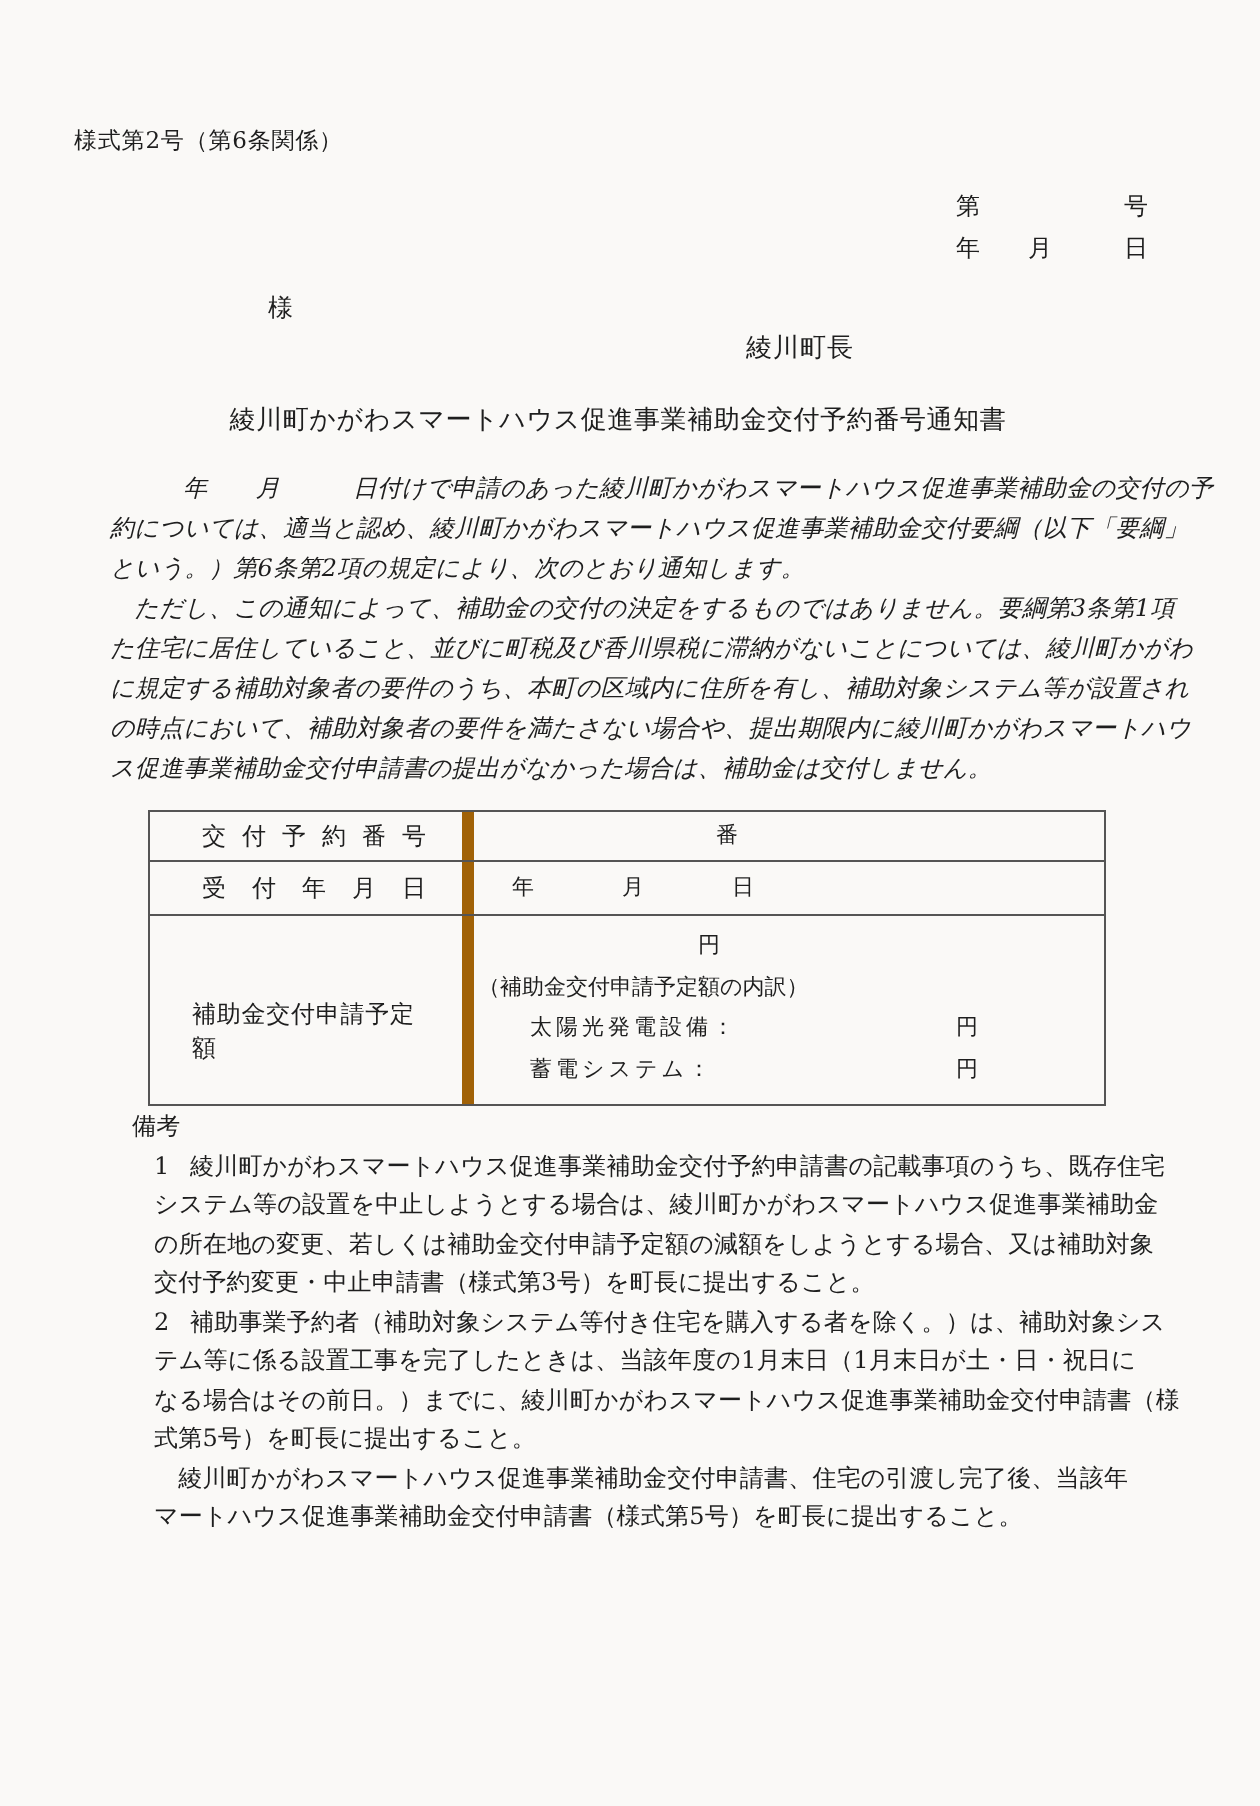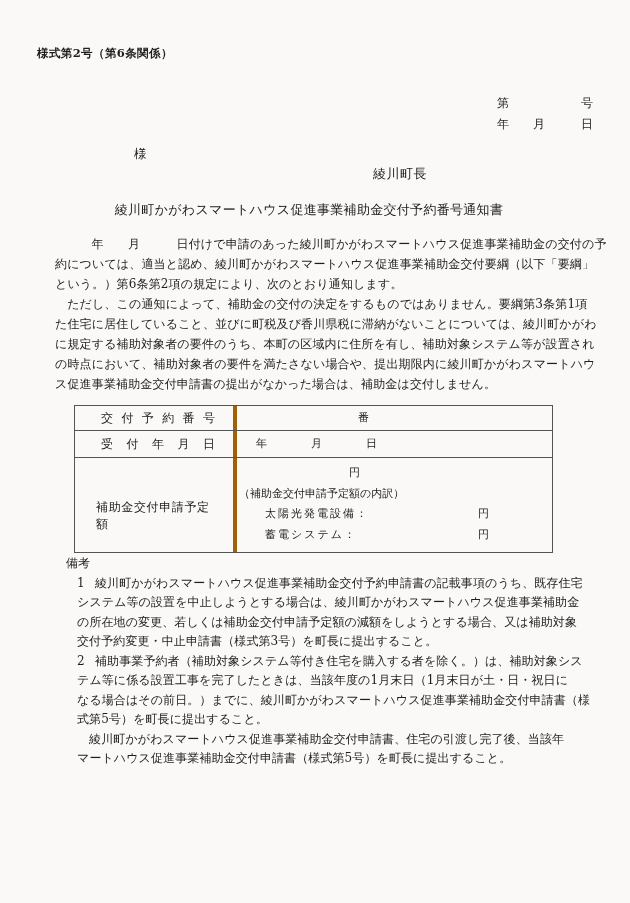--- a/index.html
+++ b/index.html
@@ -2,36 +2,36 @@
 <html><head>
 <meta charset="utf-8">
 <style>
   html,body { margin:0; padding:0; background:#faf9f7; }
   .page {
     position:relative; width:630px; height:903px;
     background:#faf9f7; color:#1e1e1e; overflow:hidden;
     font-family:"DejaVu Serif","Liberation Serif",serif;
   }
   .abs { position:absolute; }
-  .form-label { left:37px; top:46px; font-size:11.5px; letter-spacing:0.4px;font-weight:bold; }
-  .hdr-right { left:478px; top:93px; font-size:12px; line-height:21px;margin-left:19px; }
+  .form-label { left:37px; top:63px; font-size:11.5px; letter-spacing:0.4px; }
+  .hdr-right { left:478px; top:93px; font-size:12px; line-height:21px; }
   .addressee { left:134px; top:146px; font-size:12.5px; }
   .sender { left:373px; top:165px; font-size:13px; letter-spacing:0.5px; }
   .title { left:0; top:201px; width:618px; text-align:center; font-size:13px; letter-spacing:0.3px; }
-  .body-text { left:55px; top:234px; width:530px; font-size:12px; letter-spacing:0.15px; }
+  .body-text { left:55px; top:234px; width:530px; font-size:12px; letter-spacing:0.15px;font-style:italic; }
   .bline { height:20px; line-height:20px; white-space:nowrap; }
 
   .ntable {
     left:74px; top:405px; width:479px; box-sizing:border-box;
     border:1px solid #555; background:transparent;
   }
   .tr { display:grid; grid-template-columns:162px 1fr; }
   .tr + .tr { border-top:1px solid #555; }
   .td { box-sizing:border-box; }
-  .label-cell { border-right:4px solid #a16207; font-size:12px; }
+  .label-cell { border-right:6px solid #a16207; font-size:12px; }
   .jlabel { padding:0 18px 0 26px; text-align:justify; text-align-last:justify; }
   .r1 .td { height:24px; line-height:24px; }
   .r2 .td { height:26px; line-height:26px; }
   .r3 .td { height:94px; }
   .v1 { padding-left:121px; font-size:11px; }
   .v2 { padding-left:19px; font-size:11px; }
   .label3 { padding:41px 24px 0 21px; text-align:justify; text-align-last:justify; font-size:12px; }
   .r3-content { padding-top:5px; font-size:11px; }
   .c-line { height:20.5px; line-height:20.5px; white-space:nowrap; }
   .yen1 { padding-left:112px; }

